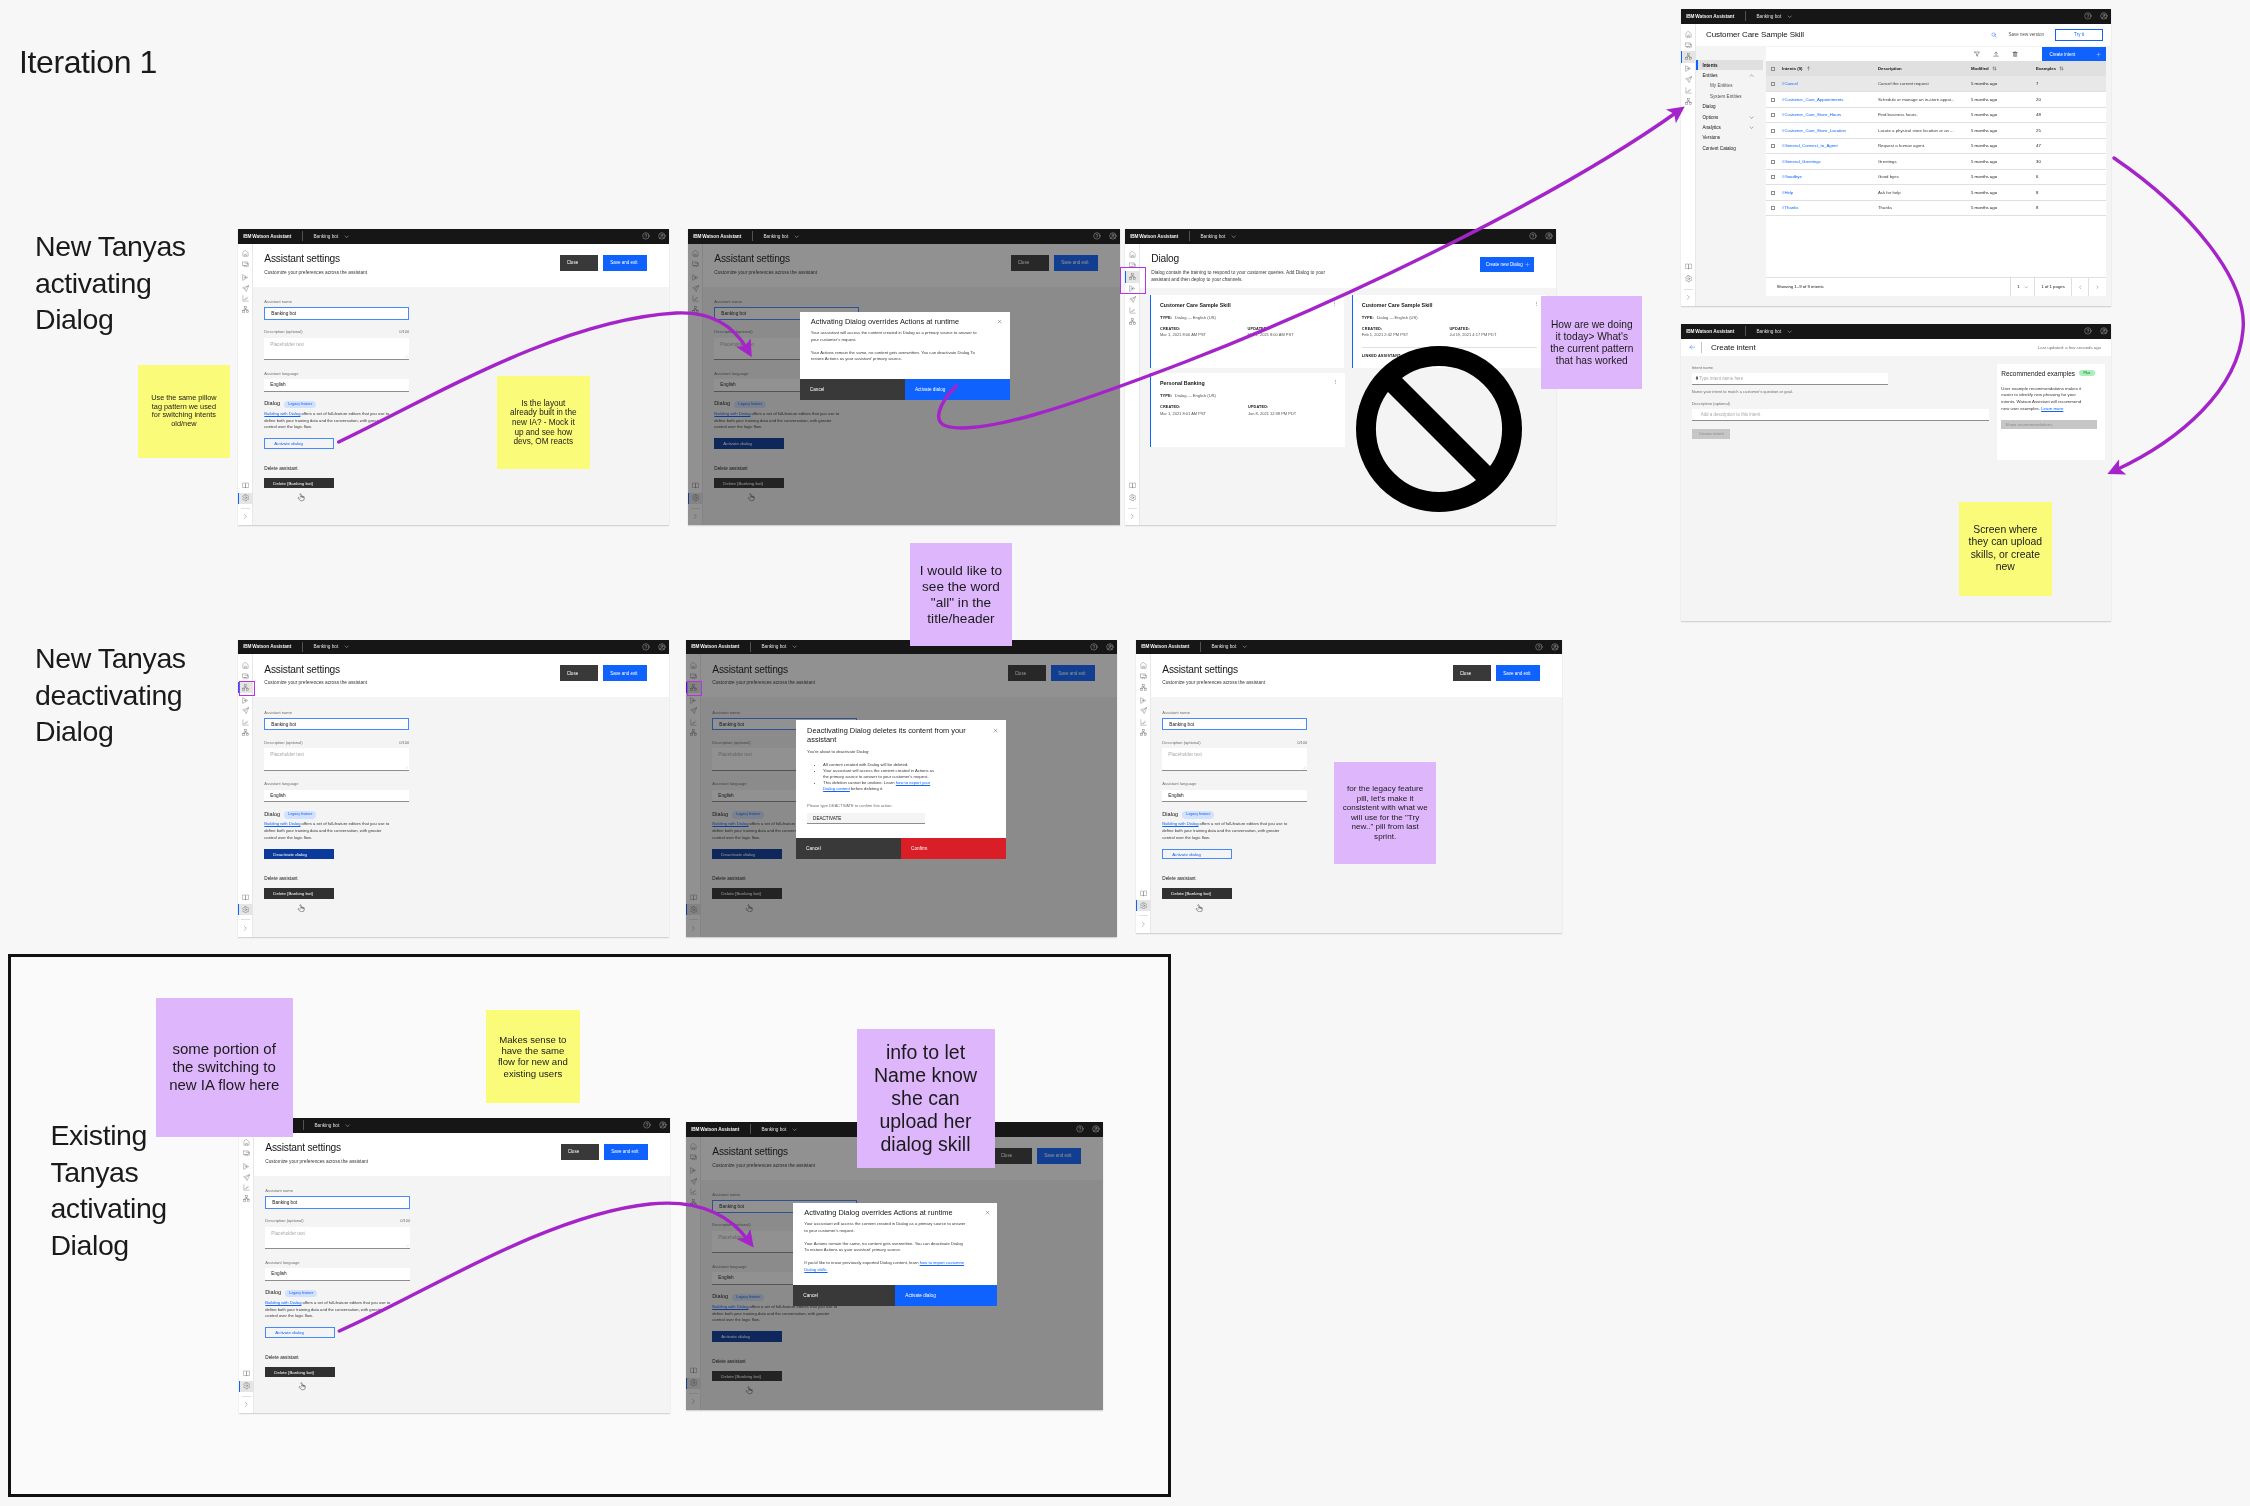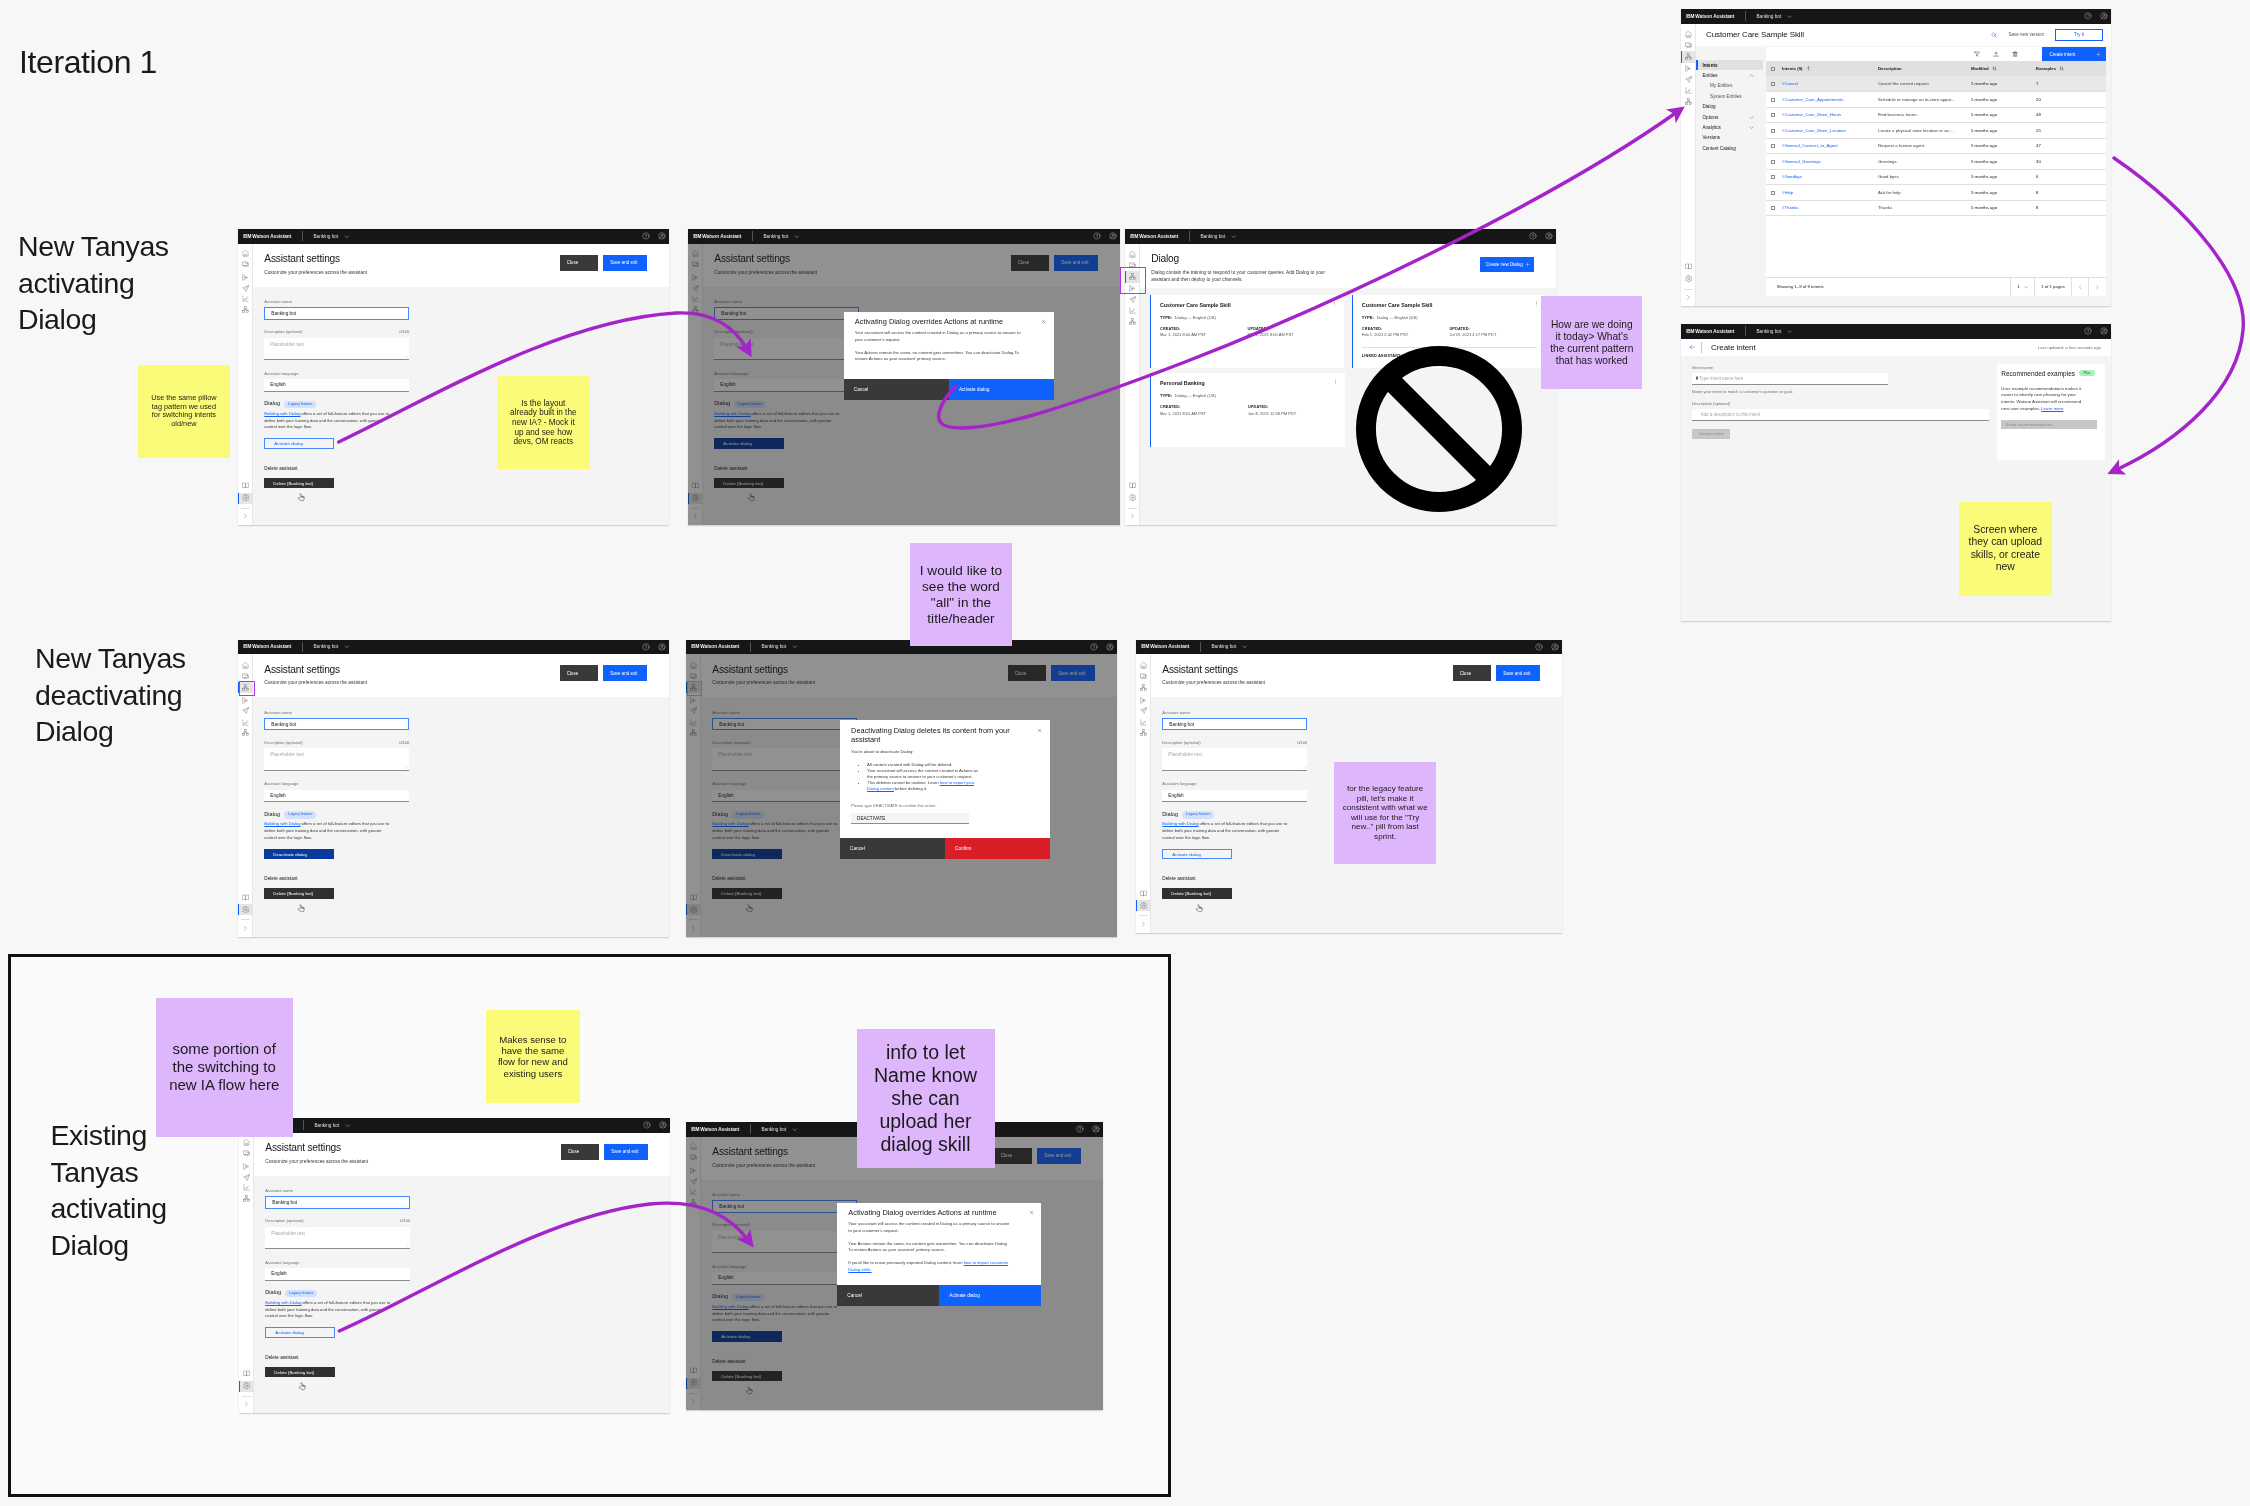--- a/index.html
+++ b/index.html
@@ -64,21 +64,21 @@
 .mock .row-lab { display:flex; align-items:center; gap:4px; }
 .mock .sec-h { font-size:5.6px; color:#161616; }
 .mock .pill { background:#d0e2ff; color:#4f7fe8; font-size:3.4px; font-weight:700; border-radius:6px; padding:2.2px 4.2px; white-space:nowrap; line-height:1; position:relative; top:1px;}
 .mock .para { font-size:4.15px; color:#393939; line-height:1.62; width:125px;}
 .mock span.lnk { color:#0f62fe; text-decoration:underline; }
 .mock .ghostbtn { border:0.7px solid #4589ff; color:#0f62fe; font-size:4.4px; height:10.2px; display:inline-flex; align-items:center; padding:0 0 0 9px; background:transparent; width:69.4px;}
 .mock .solidbtn { background:#0a3a9c; color:#fff; font-size:4.4px; height:10.2px; display:inline-flex; align-items:center; padding:0 0 0 9px; width:69.4px;}
 .mock .delbtn { background:#303030; color:#fff; font-size:4.4px; height:10.2px; display:inline-flex; align-items:center; padding:0 0 0 9px; width:69.4px;}
 .mock .cursor { position:absolute; }
 
-.mock .modal { position:absolute; background:#fff; z-index:35;margin-left:44px;}
+.mock .modal { position:absolute; background:#fff; z-index:35;}
 .mock .m-title { font-size:7.4px; color:#161616; padding:5.5px 26px 3.5px 11px; line-height:1.32; }
 .mock .m-x { position:absolute; right:7.5px; top:7.5px; }
 .mock .m-body { padding:0 30px 0 11px; font-size:4.2px; color:#393939; line-height:1.56; }
 .mock .m-body p { margin:0 0 6.5px 0; }
 .mock .m-body p:last-child { margin-bottom:0;}
 .mock .m-foot { display:flex; height:20.8px; position:absolute; left:0; right:0; bottom:0;}
 .mock .m-foot > div { flex:1; display:flex; align-items:center; padding-left:10px; font-size:4.7px; color:#fff;}
 .mock .m-cancel { background:#393939; }
 .mock .m-ok { background:#0f62fe; }
 .mock .m-danger { background:#da1e28; }
@@ -146,21 +146,21 @@
 .forbidden { position:absolute; z-index:44; }
 .hl-box { position:absolute; border:1.5px solid #B633E8; z-index:60; }
 
 </style>
 </head>
 <body>
 
 <div class="board">
 <div class="frame" style="left:8px;top:954px;width:1163px;height:543px"></div>
 <div class="iter-label">Iteration 1</div>
-<div class="sec-label" style="left:18px;top:228px;width:168px">New Tanyas activating Dialog</div>
+<div class="sec-label" style="left:35px;top:228px;width:168px">New Tanyas activating Dialog</div>
 <div class="sec-label" style="left:35px;top:640px;width:180px">New Tanyas deactivating Dialog</div>
 <div class="sec-label" style="left:50.4px;top:1117px;width:135px">Existing Tanyas activating Dialog</div>
 <div class="mock" style="left:238px;top:229px;width:431px;height:296px">
       <div class="topbar">
         <div class="tb-brand"><i>IBM</i>&nbsp;<span>Watson Assistant</span></div>
         <div class="tb-div"></div>
         <div class="tb-sel">
           <span>Banking bot</span>
           <span>
             <svg viewBox="0 0 16 16" width="5.4" height="5.4" stroke="#e0e0e0" stroke-width="1.3" stroke-linecap="square" stroke-linejoin="miter" fill="none" style="display:block;color:#e0e0e0">

